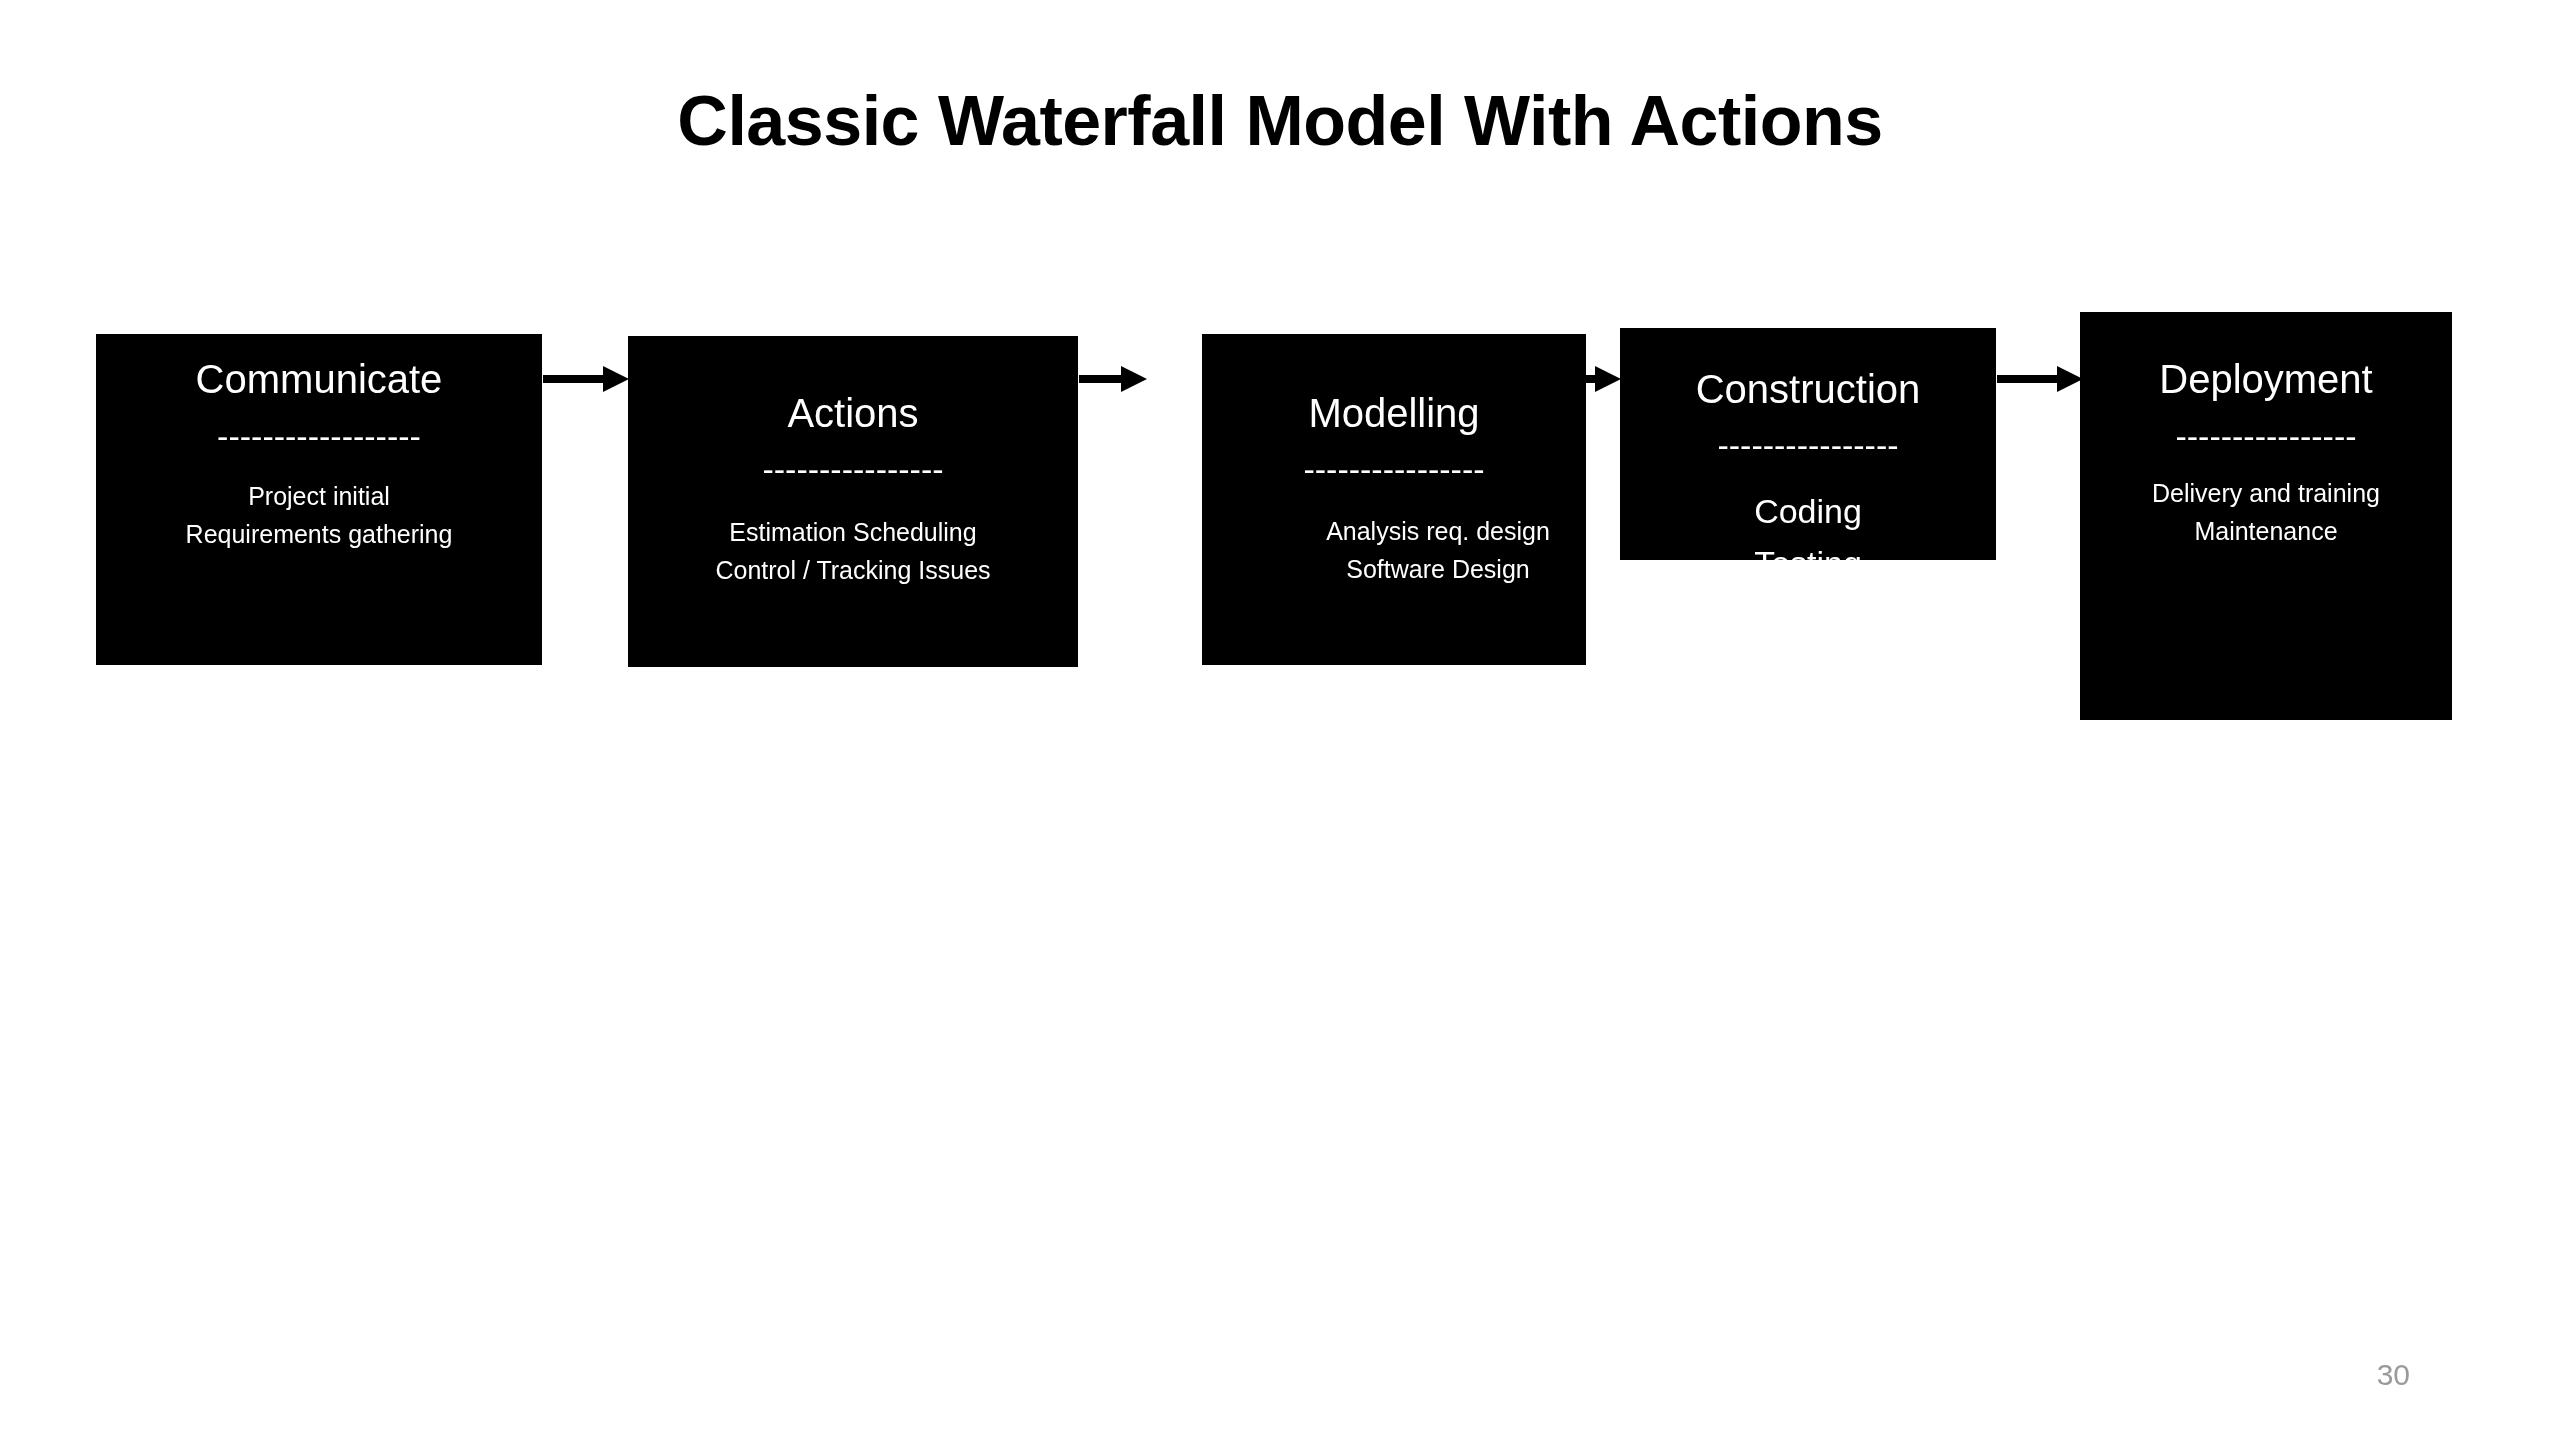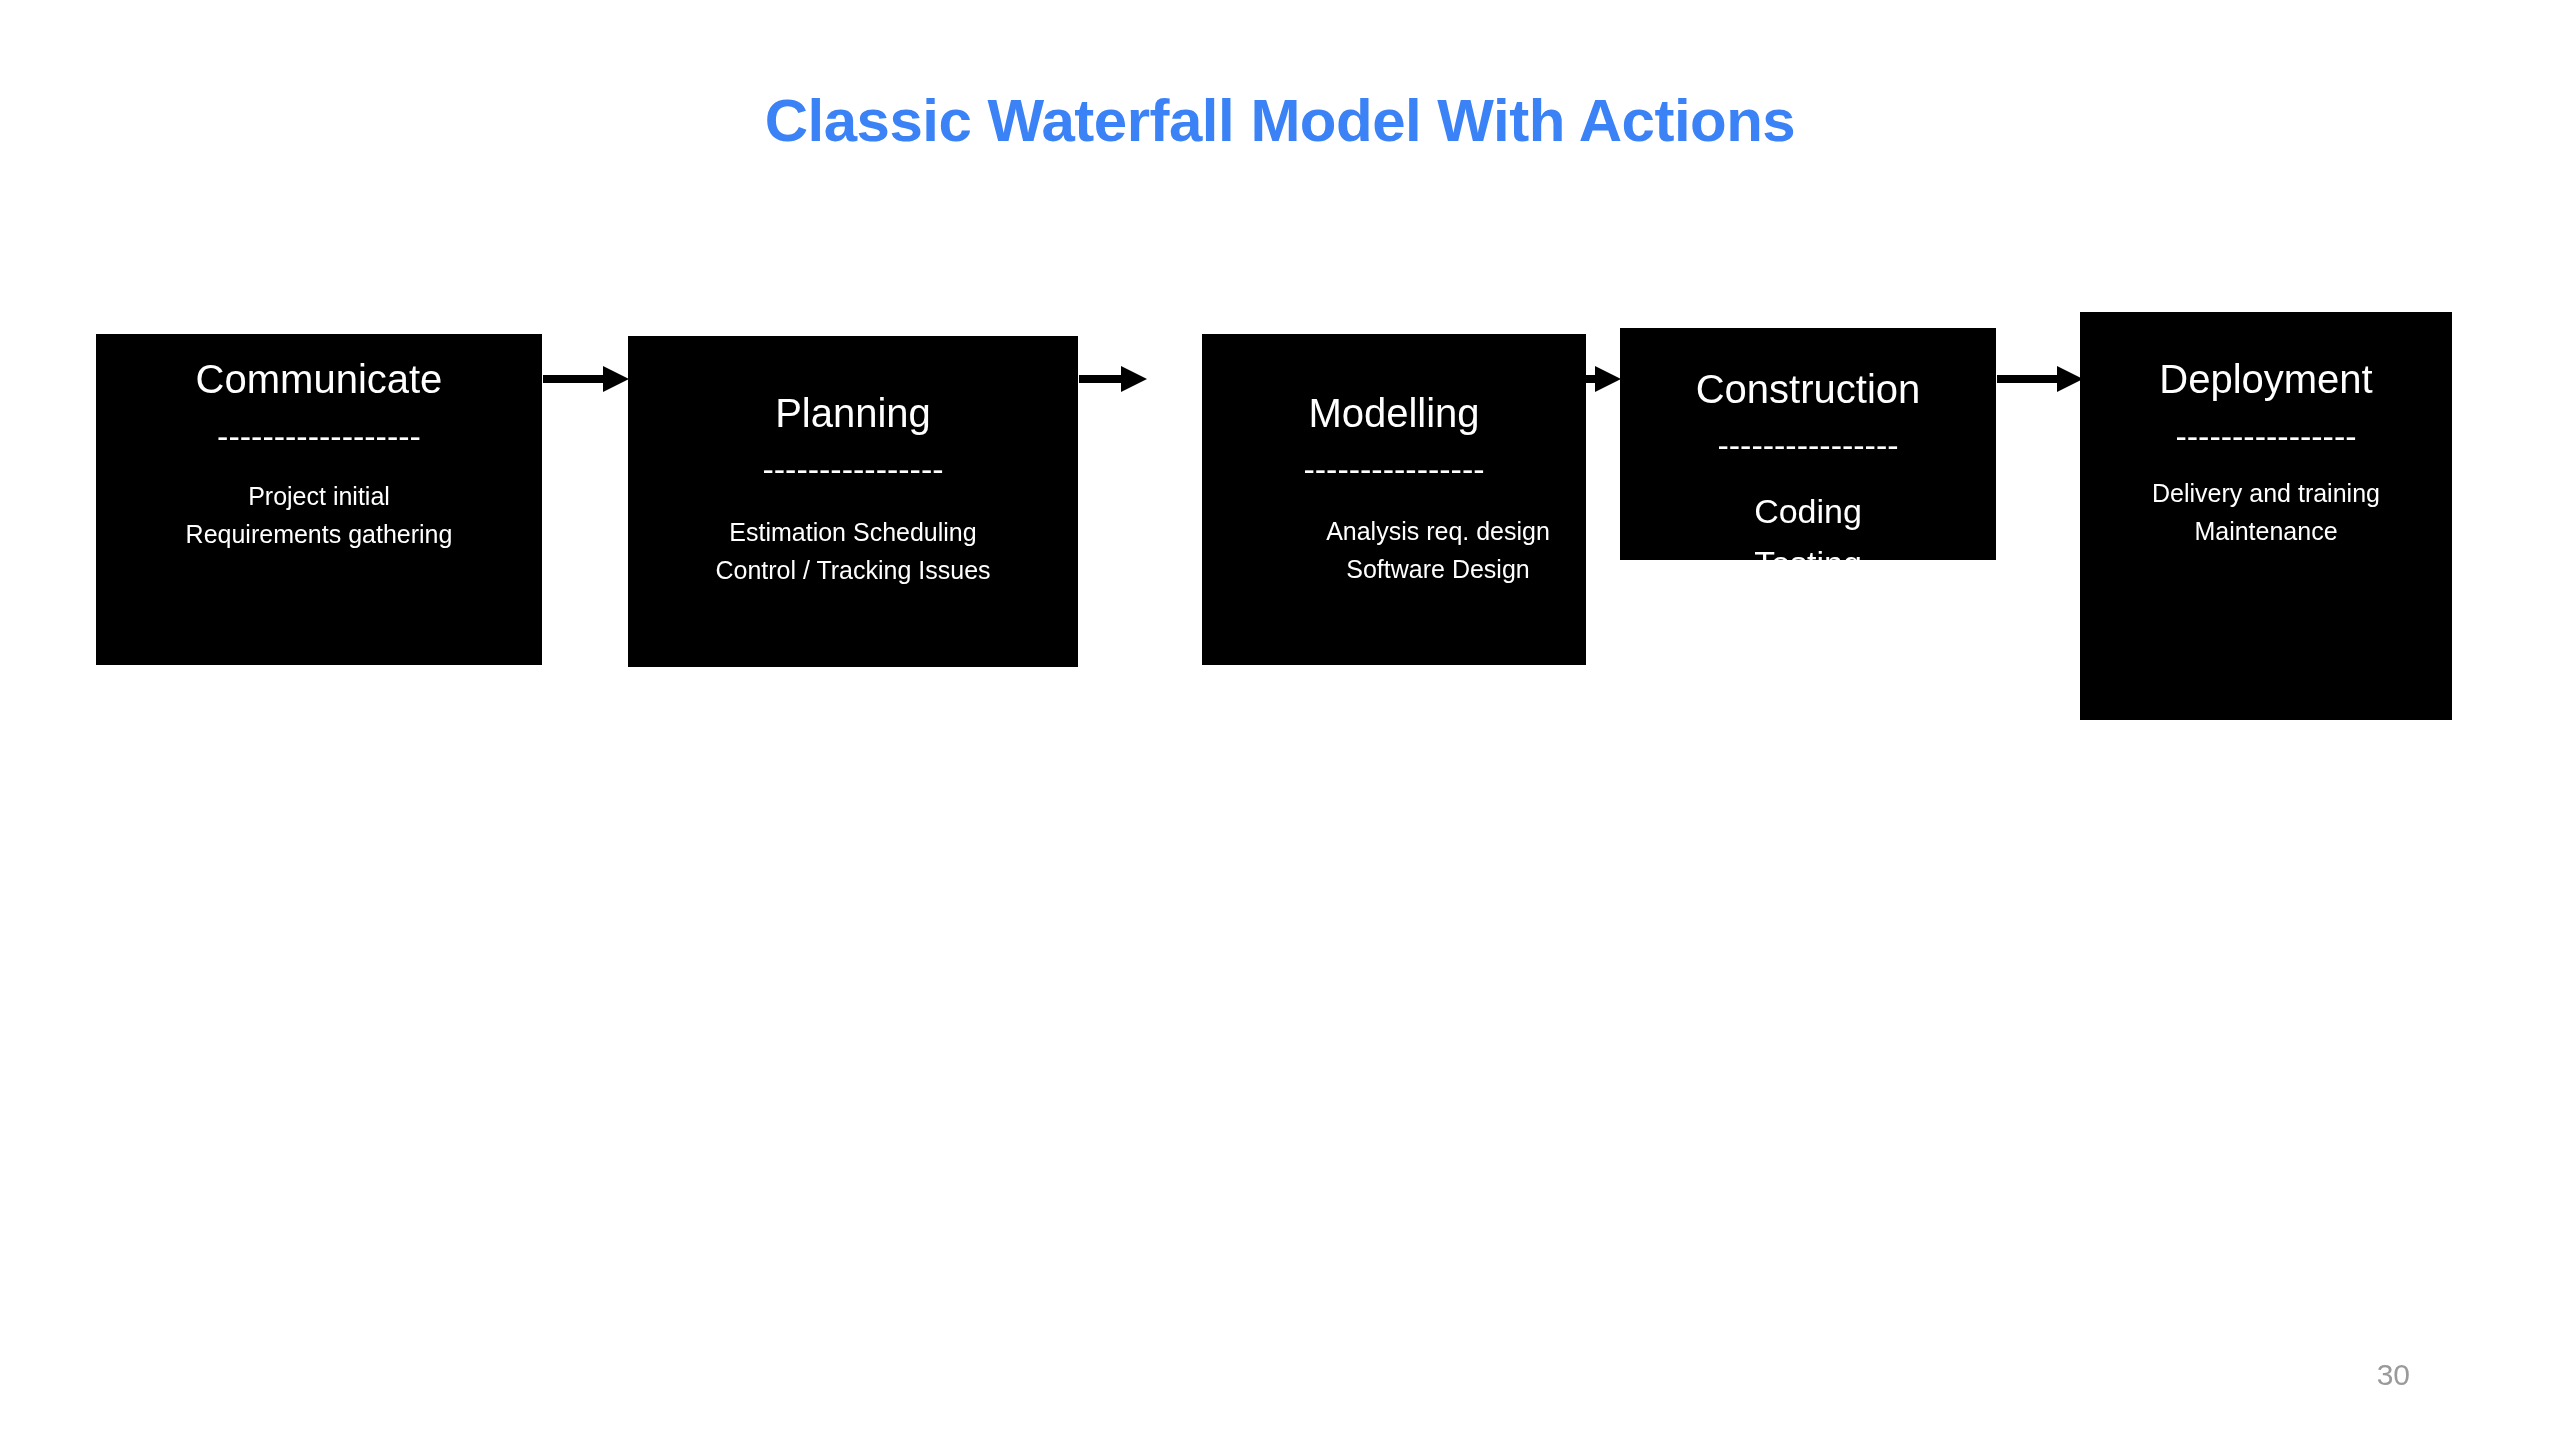--- a/index.html
+++ b/index.html
@@ -16,24 +16,24 @@
     font-family: "Liberation Sans", sans-serif;
   }
 
   
   .slide-title {
     position: absolute;
     left: 0;
     top: 78px;
     width: 2560px;
     text-align: center;
-    color: #3b82f6;
+    color: #000000;
     font-family: "Liberation Sans", sans-serif;
     font-weight: bold;
-    font-size: 60px;
+    font-size: 70px;
     line-height: 86px;
     letter-spacing: -0.5px;
     white-space: nowrap;
   }
 
   
   .flow-box {
     position: absolute;
     background: #000000;
     color: #ffffff;
@@ -122,21 +122,21 @@
     </div>
   </div>
 
   <div class="arrow" style="left:543px; top:366px; width:86px;">
     <div class="shaft" style="width:62px;"></div>
     <div class="head"></div>
   </div>
 
   <div class="flow-box" style="left:628px; top:336px; width:450px; height:331px;">
     <div class="box-inner" style="top:54px;">
-      <div class="box-title">Planning</div>
+      <div class="box-title">Actions</div>
     </div>
     <div class="box-inner" style="top:113px;">
       <div class="box-sep">----------------</div>
     </div>
     <div class="box-inner" style="top:177px;">
       <div class="box-line">Estimation Scheduling</div>
       <div class="box-line">Control / Tracking Issues</div>
     </div>
   </div>
 

